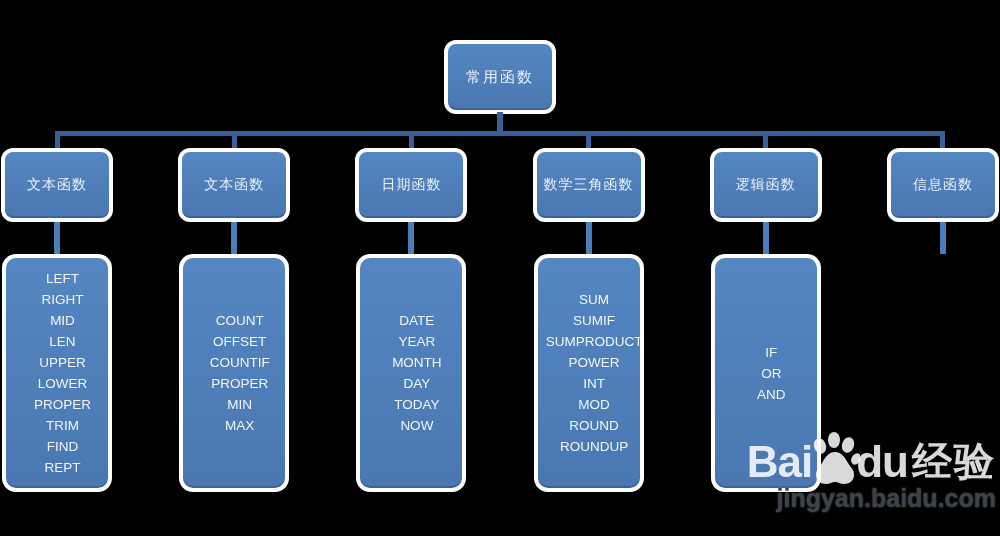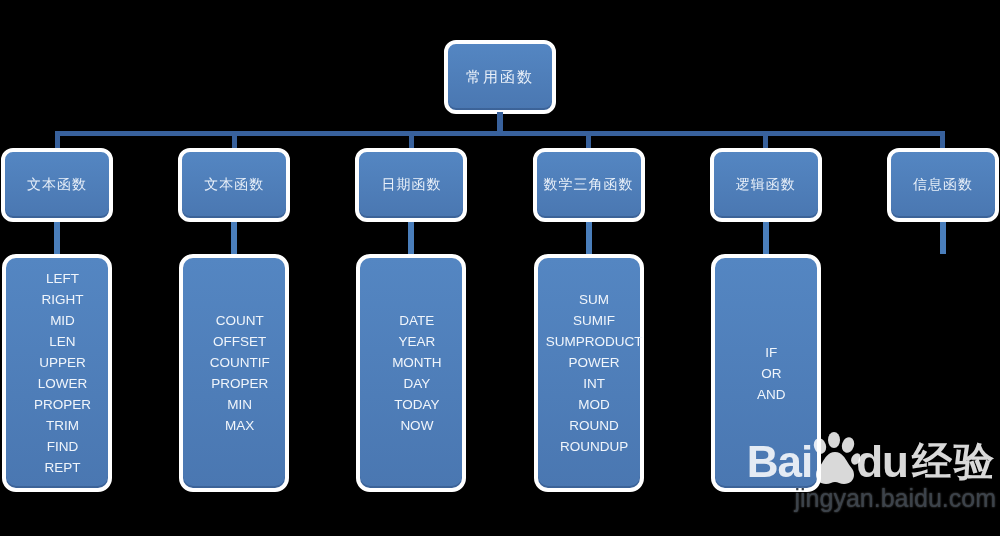--- a/index.html
+++ b/index.html
@@ -97,21 +97,21 @@
     display:flex;align-items:flex-end;justify-content:flex-end;
     color:rgba(255,255,255,.85);
     font-weight:bold;
   }
   .wm-logo .latin{font-size:44px;line-height:40px;letter-spacing:-1px;}
   .wm-logo .paw{width:50px;height:52px;margin:0 -4px -2px -2px;}
   .wm-logo .cn{font-size:40px;line-height:42px;margin-left:4px;letter-spacing:2px;}
   .wm-url{
     margin-top:2px;
     text-align:right;
-    font-size:25px;font-weight:normal;
+    font-size:25px;font-weight:bold;
     color:#3c434b;
     text-shadow:0 0 2px rgba(255,255,255,.35);
     letter-spacing:0px;
   }
 </style>
 </head>
 <body>
 
 <div class="stage">
 

